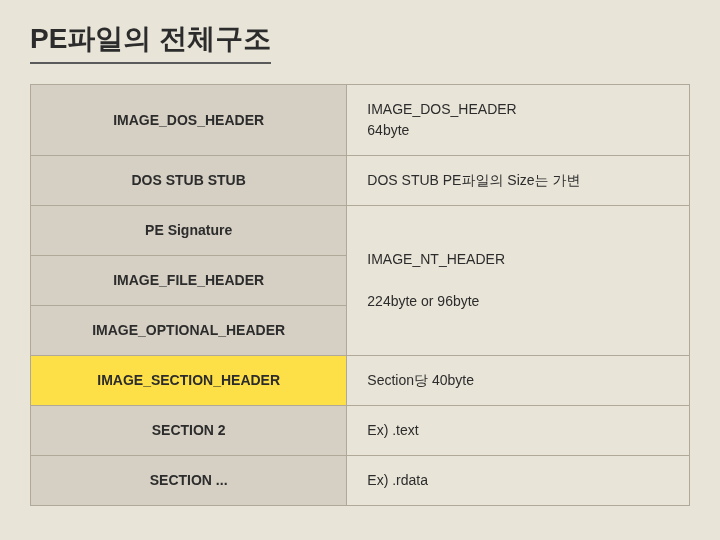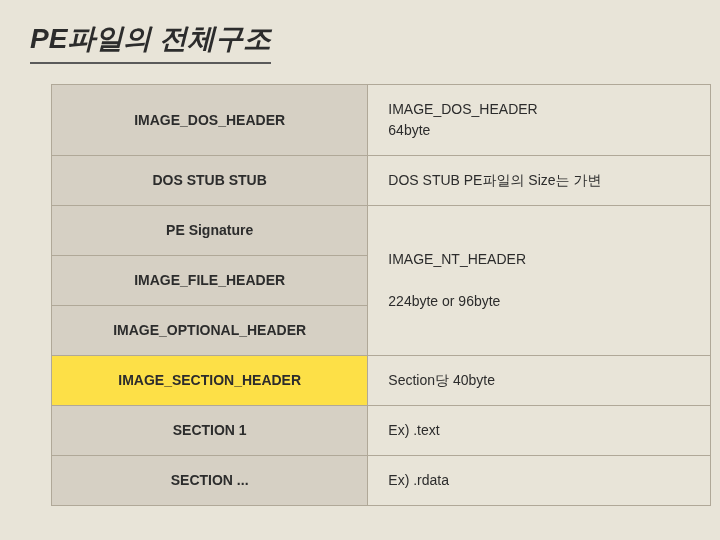--- a/index.html
+++ b/index.html
@@ -18,41 +18,39 @@
 
     .page-container {
       width: 720px;
       height: 540px;
       background-color: #e8e4d8;
       padding: 20px 30px 20px 30px;
     }
 
     .title-area {
       margin-bottom: 20px;
-      font-style: italic;
     }
 
     .page-title {
       font-size: 28px;
       font-weight: bold;
       color: #2c2c2c;
       border-bottom: 2px solid #5a5a5a;
       padding-bottom: 4px;
       display: inline-block;
     }
 
     .table-wrapper {
       width: 100%;
       border-collapse: collapse;
     }
 
     .table-wrapper table {
       width: 100%;
       border-collapse: collapse;
-      margin-left: 21px;
     }
 
     .table-wrapper td {
       border: 1px solid #b0a898;
       padding: 0;
     }
 
     .left-col {
       width: 48%;
       background-color: #d6d0c4;
@@ -150,21 +148,21 @@
           <td class="left-col row-section-header">
             <div class="cell-content left bold-text">IMAGE_SECTION_HEADER</div>
           </td>
           <td class="right-col">
             <div class="cell-content right">Section당 40byte</div>
           </td>
         </tr>
 
         <tr>
           <td class="left-col">
-            <div class="cell-content left bold-text">SECTION 1</div>
+            <div class="cell-content left bold-text">SECTION 2</div>
           </td>
           <td class="right-col">
             <div class="cell-content right">Ex) .text</div>
           </td>
         </tr>
 
         <tr>
           <td class="left-col">
             <div class="cell-content left bold-text">SECTION ...</div>
           </td>

